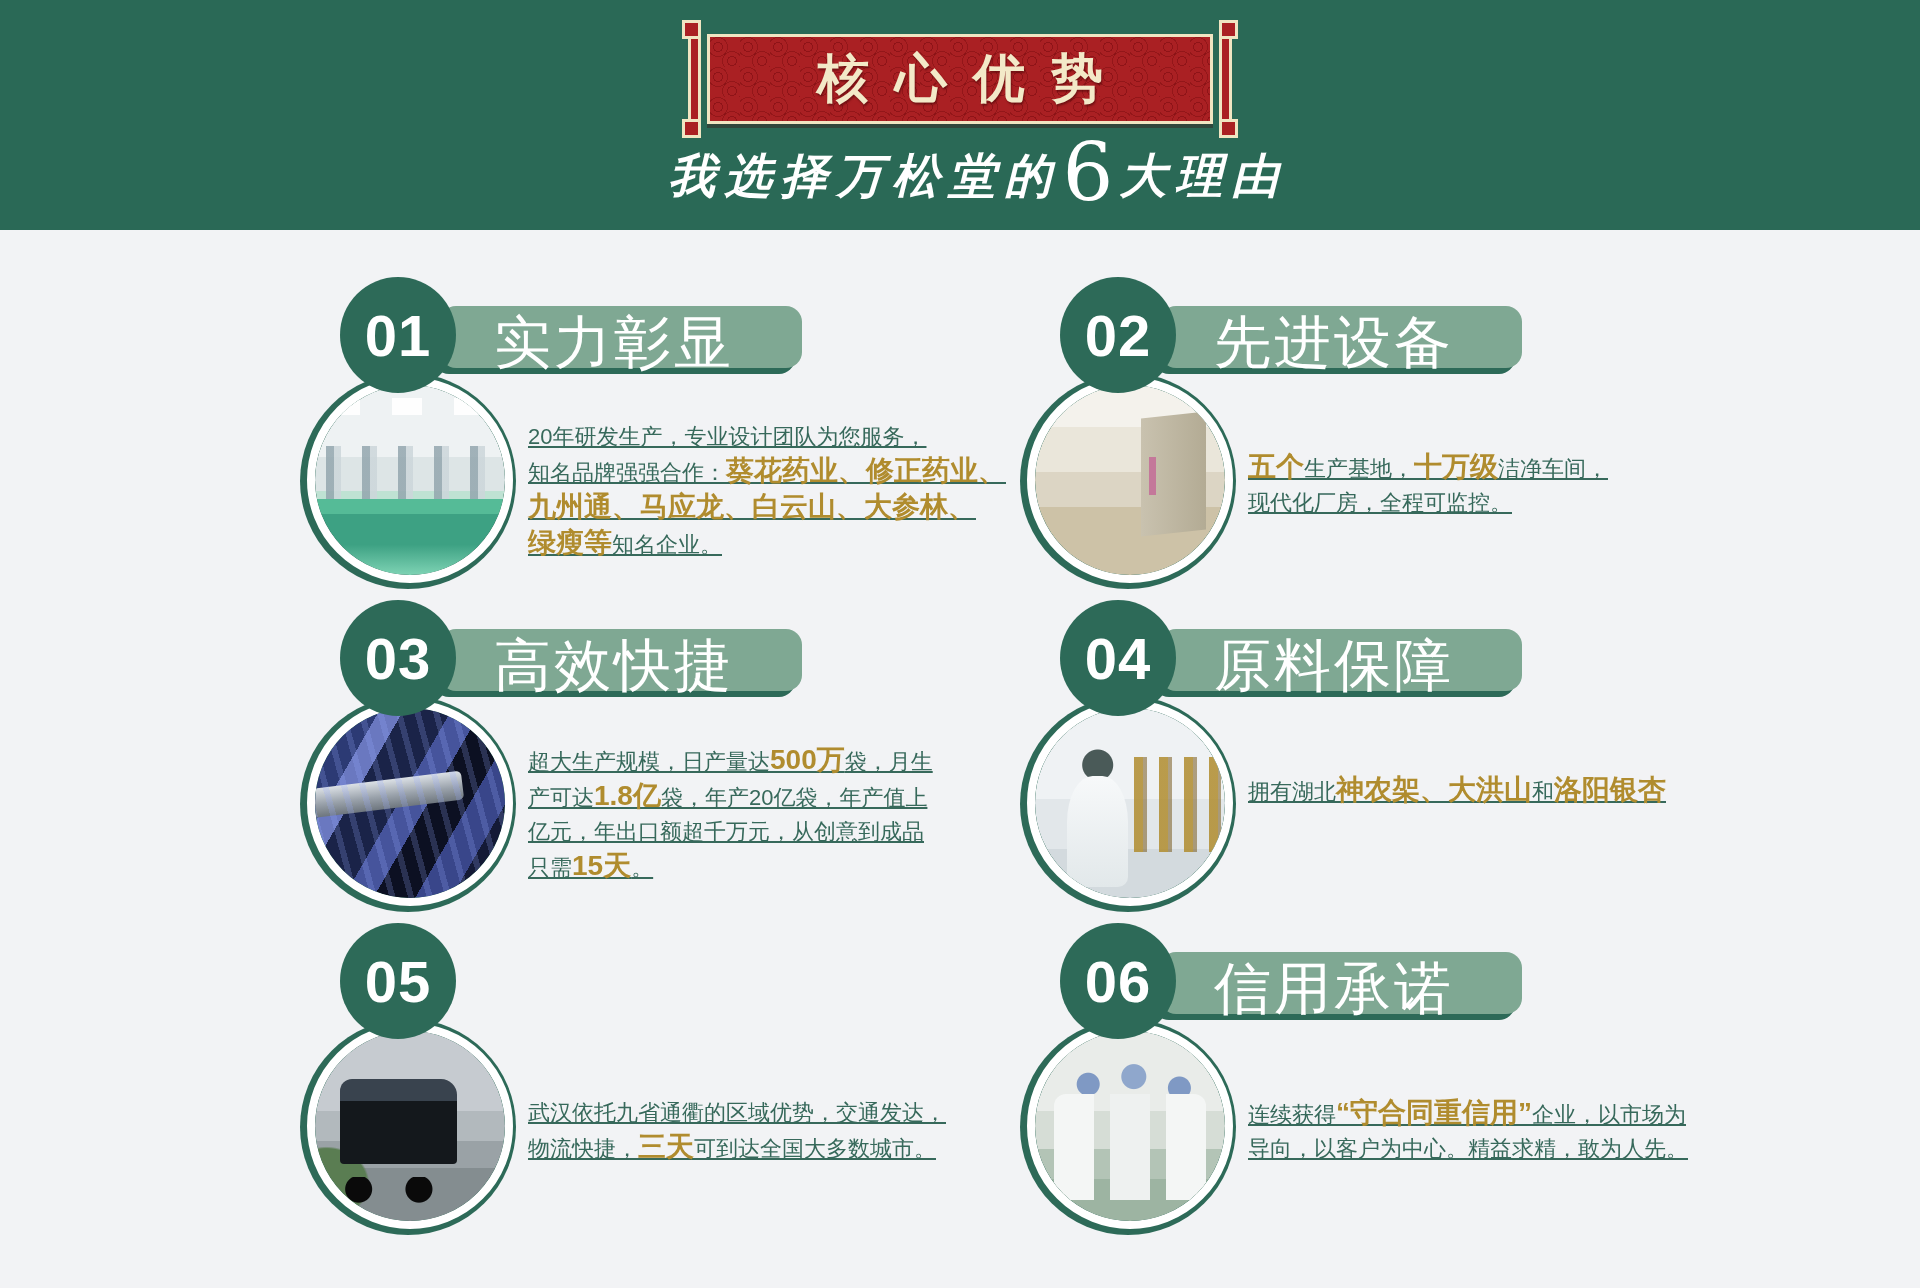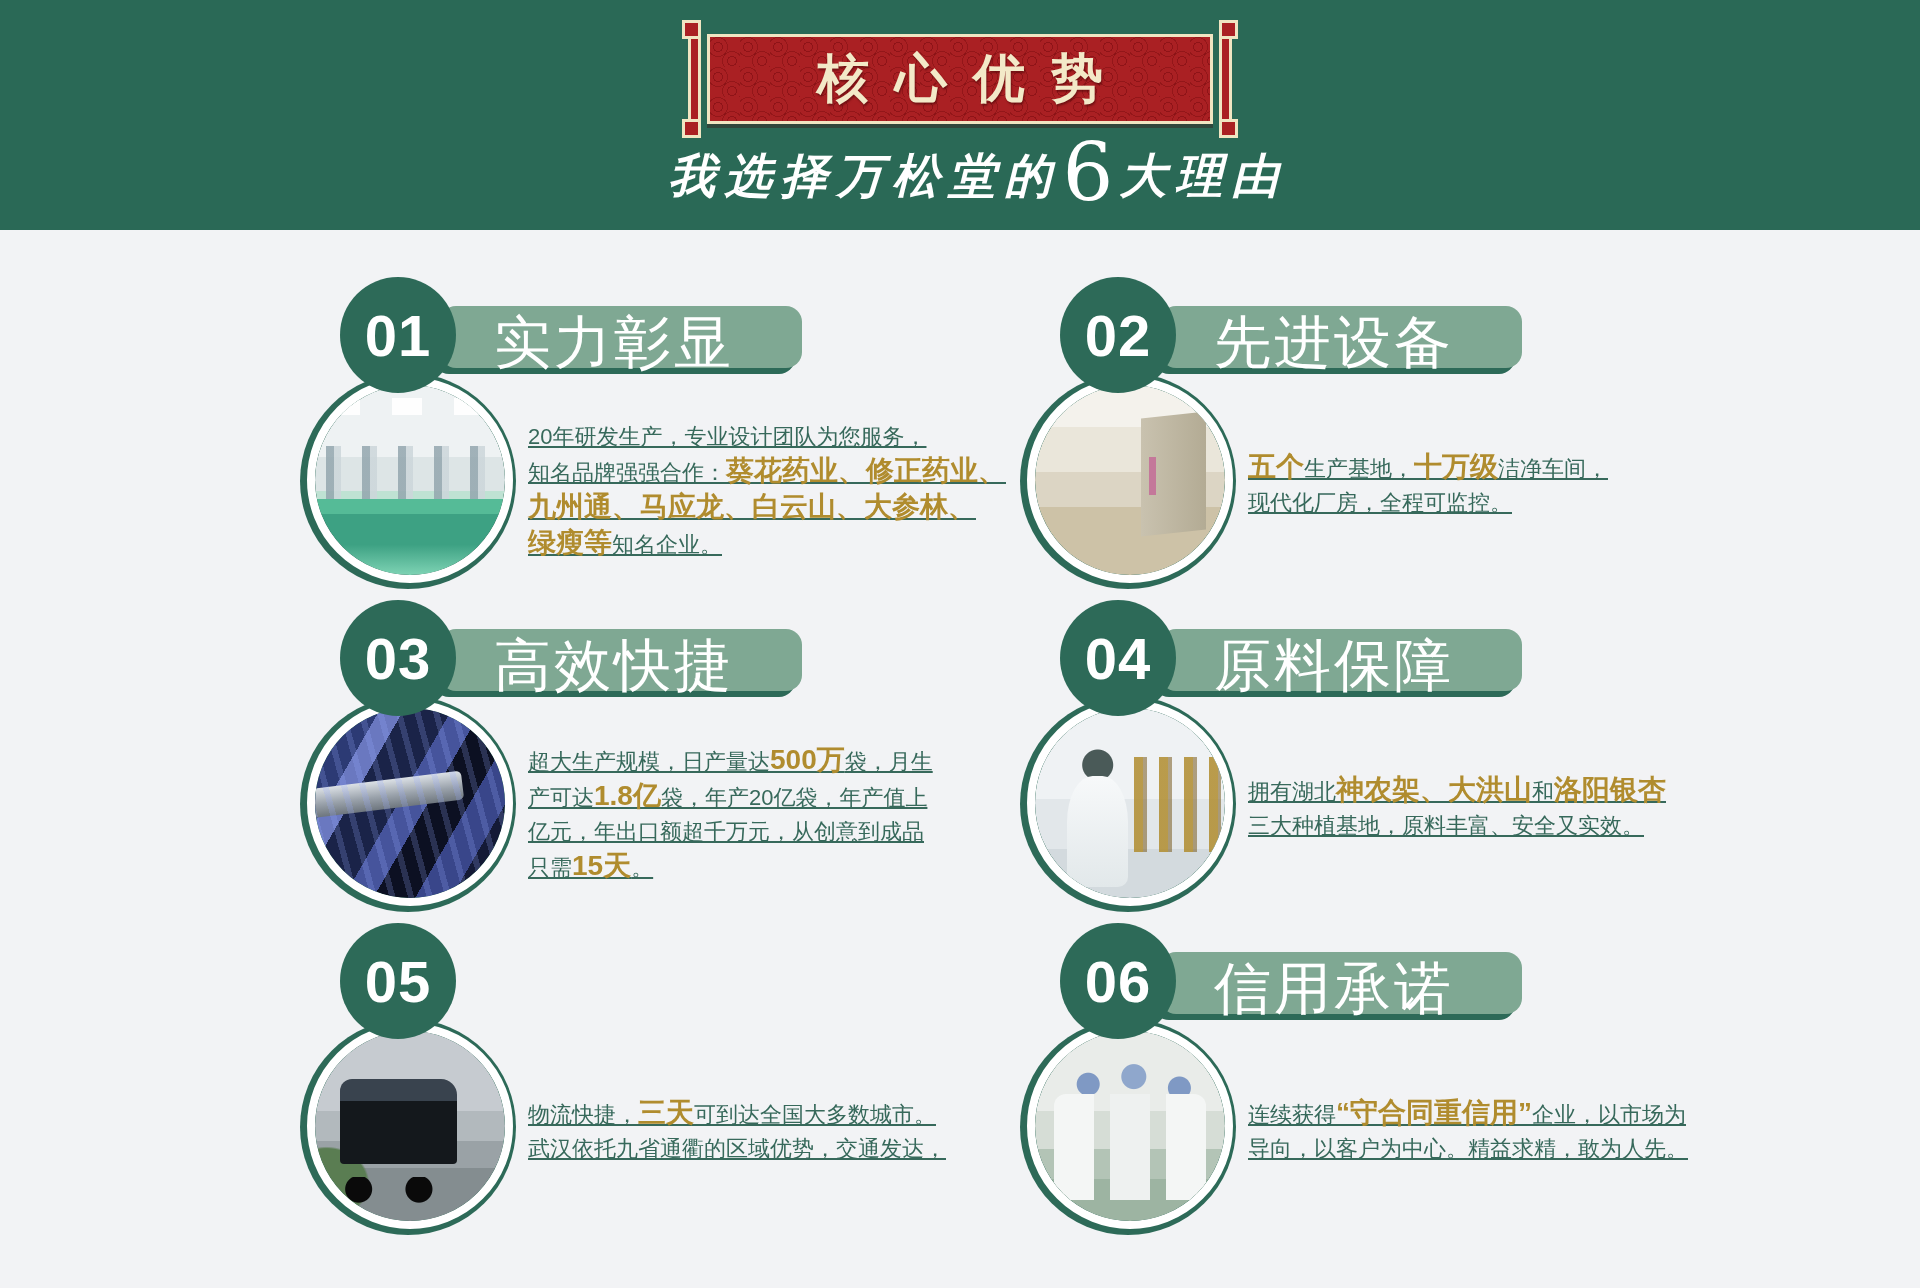--- a/index.html
+++ b/index.html
@@ -288,36 +288,35 @@
       <div class="photo-ring">
         <div class="photo">
           <div class="photo-inner ph-4"></div>
         </div>
       </div>
       <div class="num">
         <span>04</span>
       </div>
       <div class="desc">
           <div class="line"><span>拥有湖北</span><span class="g">神农架、大洪山</span><span>和</span><span class="g">洛阳银杏</span></div>
-          <div class="line"><span>三大种植基地，原料丰富、安全又实效。</span></div>
         </div>
     </section>
 
     <section class="item pos-4 short">
       <div class="photo-ring">
         <div class="photo">
           <div class="photo-inner ph-5"></div>
         </div>
       </div>
       <div class="num">
         <span>05</span>
       </div>
       <div class="desc">
+          <div class="line"><span>武汉依托九省通衢的区域优势，交通发达，</span></div>
           <div class="line"><span>物流快捷，</span><span class="g">三天</span><span>可到达全国大多数城市。</span></div>
-          <div class="line"><span>武汉依托九省通衢的区域优势，交通发达，</span></div>
         </div>
     </section>
 
     <section class="item pos-5 short">
       <div class="pill">
         <span class="pill-title">信用承诺</span>
       </div>
       <div class="photo-ring">
         <div class="photo">
           <div class="photo-inner ph-6"></div>

